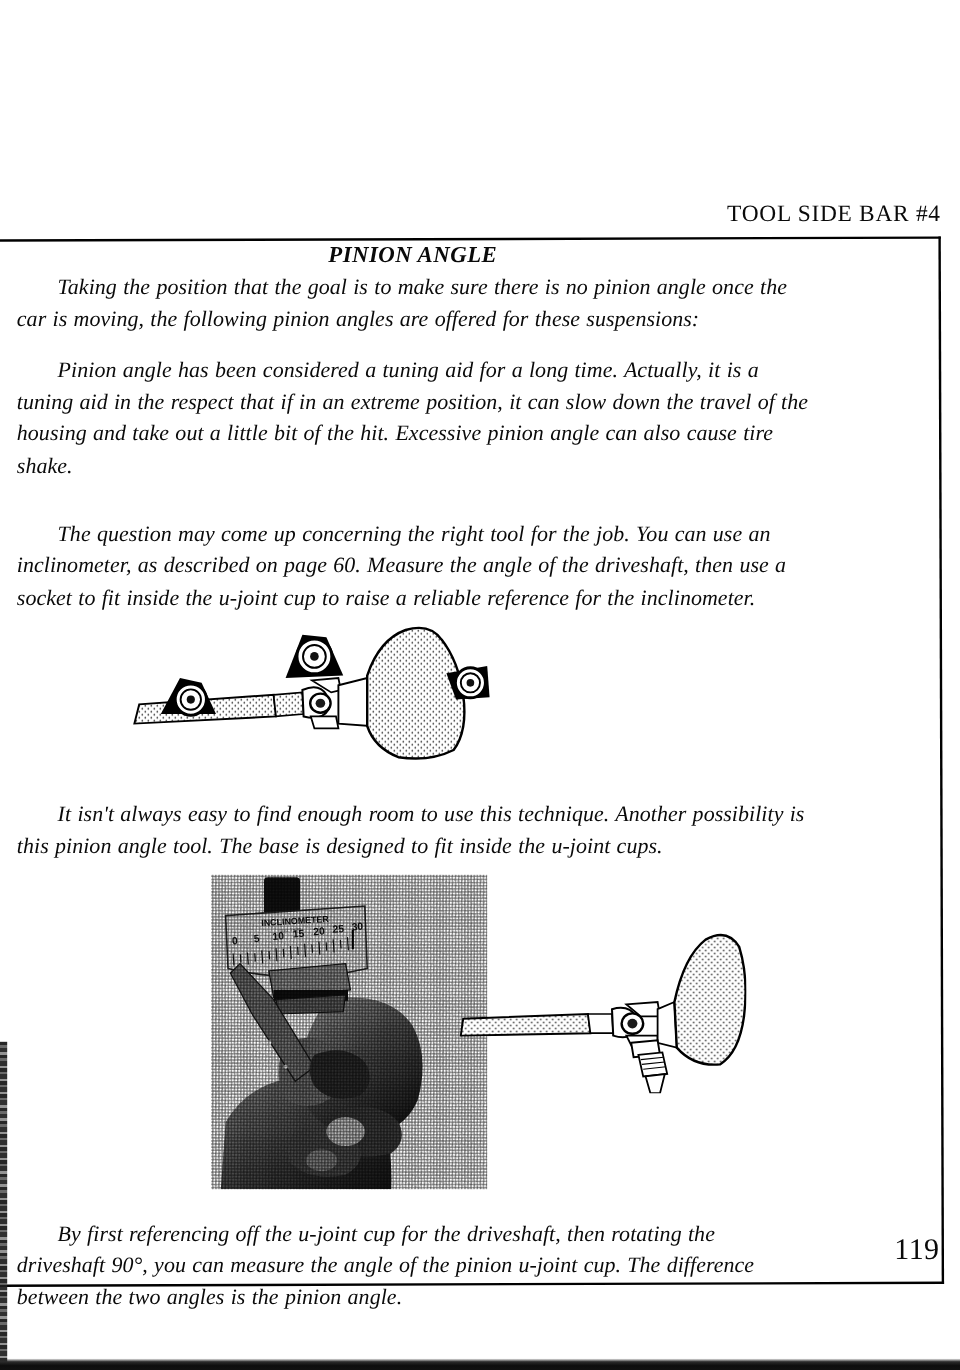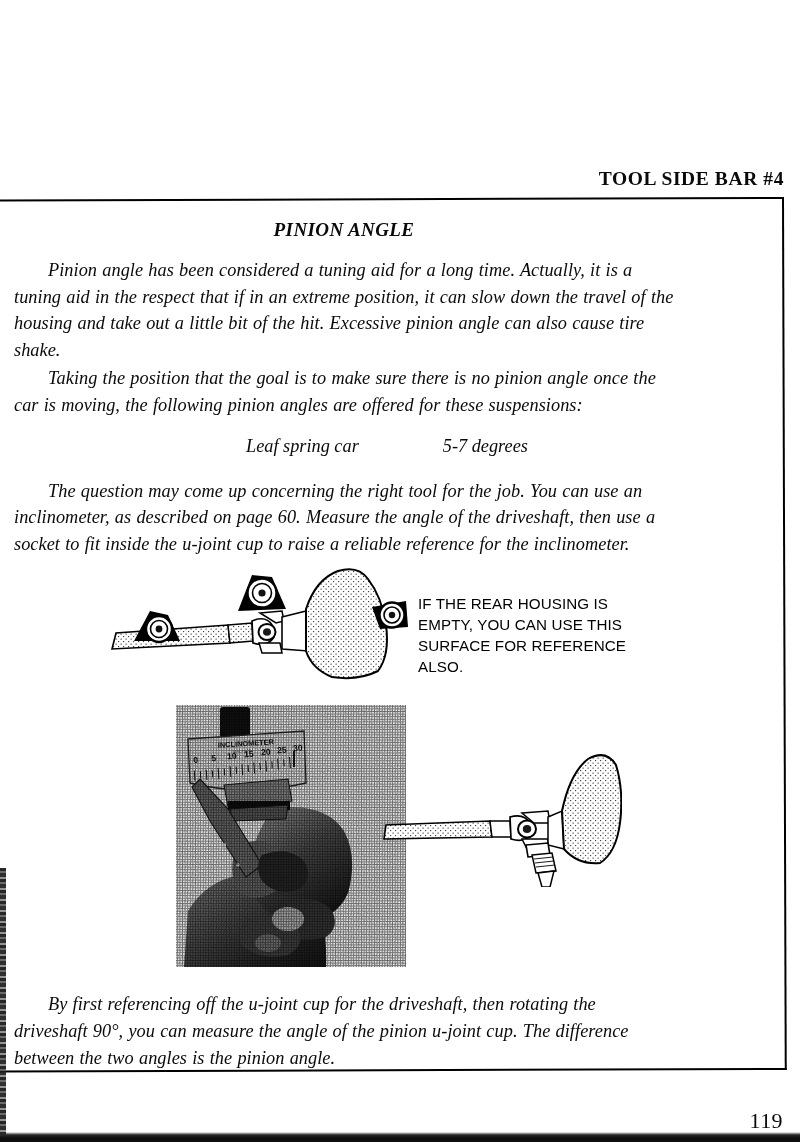--- a/index.html
+++ b/index.html
@@ -41,21 +41,21 @@
       #0d0d0d 60%,
       #111 100%);
   }
 
   
   .running-head {
     position: absolute;
     right: 16px;
     top: 168px;
     font-size: 19.5px;
-    font-weight: bold;
+    font-weight: normal;
     letter-spacing: .6px;
     white-space: nowrap;
   }
 
   
   .sidebar-box {
     position: absolute;
     left: -12px;
     top: 197px;
     width: 796px;
@@ -64,21 +64,21 @@
     border-left: none;
     box-sizing: border-box;
     transform: rotate(-0.18deg);
     transform-origin: 100% 0;
   }
 
   
   .content {
     position: absolute;
     left: 0;
-    top: 197px;
+    top: 180px;
     width: 700px;
     height: 873px;
     box-sizing: border-box;
     padding: 0 26px 0 14px;
   }
 
   .section-title {
     text-align: center;
     font-style: italic;
     font-weight: bold;
@@ -177,48 +177,44 @@
       repeating-linear-gradient(112deg, rgba(0,0,0,.10) 0 1px, rgba(0,0,0,0) 1px 3px),
       repeating-linear-gradient(23deg, rgba(0,0,0,.07) 0 1px, rgba(0,0,0,0) 1px 4px);
     mix-blend-mode: multiply;
     pointer-events: none;
   }
 
   
   .folio {
     position: absolute;
     right: 17px;
-    top: 1108px;
-    font-size: 22px;
+    top: 1028px;
+    font-size: 25px;
     letter-spacing: .4px;
   }
 
   svg { display: block; }
 </style>
 </head>
 <body>
 
 <div class="running-head">TOOL SIDE BAR #4</div>
 
 <div class="sidebar-box"></div>
 
 <div class="content">
 
   <h1 class="section-title">PINION ANGLE</h1>
 
+  <p class="body-text tight">Taking the position that the goal is to make sure there is no pinion angle once the car is moving, the following pinion angles are offered for these suspensions:</p>
+
   <p class="body-text">Pinion angle has been considered a tuning aid for a long time. Actually, it is a tuning aid in the respect that if in an extreme position, it can slow down the travel of the housing and take out a little bit of the hit. Excessive pinion angle can also cause tire shake.</p>
-
-  <p class="body-text tight">Taking the position that the goal is to make sure there is no pinion angle once the car is moving, the following pinion angles are offered for these suspensions:</p>
 
   <table class="angle-table">
     <tbody>
-      <tr>
-        <td class="col-susp">Leaf spring car</td>
-        <td class="col-value">5-7 degrees</td>
-      </tr>
     </tbody>
   </table>
 
   <p class="body-text">The question may come up concerning the right tool for the job. You can use an inclinometer, as described on page 60. Measure the angle of the driveshaft, then use a socket to fit inside the u-joint cup to raise a reliable reference for the inclinometer.</p>
 
   <div class="figure-row-1">
 
     <div class="fig1-art">
       <svg width="300" height="120" viewBox="0 0 300 120" aria-hidden="true">
         <defs>
@@ -256,25 +252,23 @@
         <circle cx="152" cy="30" r="9.5" fill="#fff" stroke="#000" stroke-width="1.6"></circle>
         <circle cx="152" cy="30" r="3.6" fill="#111"></circle>
 
         <path d="M262,44 L296,38 L298,64 L270,66 Z" fill="#000"></path>
         <circle cx="282" cy="52" r="12.5" fill="#fff" stroke="#000" stroke-width="2.4"></circle>
         <circle cx="282" cy="52" r="8" fill="#fff" stroke="#000" stroke-width="1.6"></circle>
         <circle cx="282" cy="52" r="3.2" fill="#111"></circle>
       </svg>
     </div>
 
-    <div class="fig1-note">IF THE REAR HOUSING IS
-EMPTY, YOU CAN USE THIS
-SURFACE FOR REFERENCE ALSO.</div>
   </div>
 
+  <p class="body-text">It isn't always easy to find enough room to use this technique. Another possibility is this pinion angle tool. The base is designed to fit inside the u-joint cups.</p>
 
   <div class="figure-row-2">
 
     <div class="photo-wrap">
       <svg width="230" height="262" viewBox="0 0 230 262" aria-hidden="true">
         <defs>
           <linearGradient id="skin" x1="0" y1="0" x2="1" y2="1">
             <stop offset="0%" stop-color="#8e8e8e"></stop>
             <stop offset="35%" stop-color="#5a5a5a"></stop>
             <stop offset="70%" stop-color="#2e2e2e"></stop>

